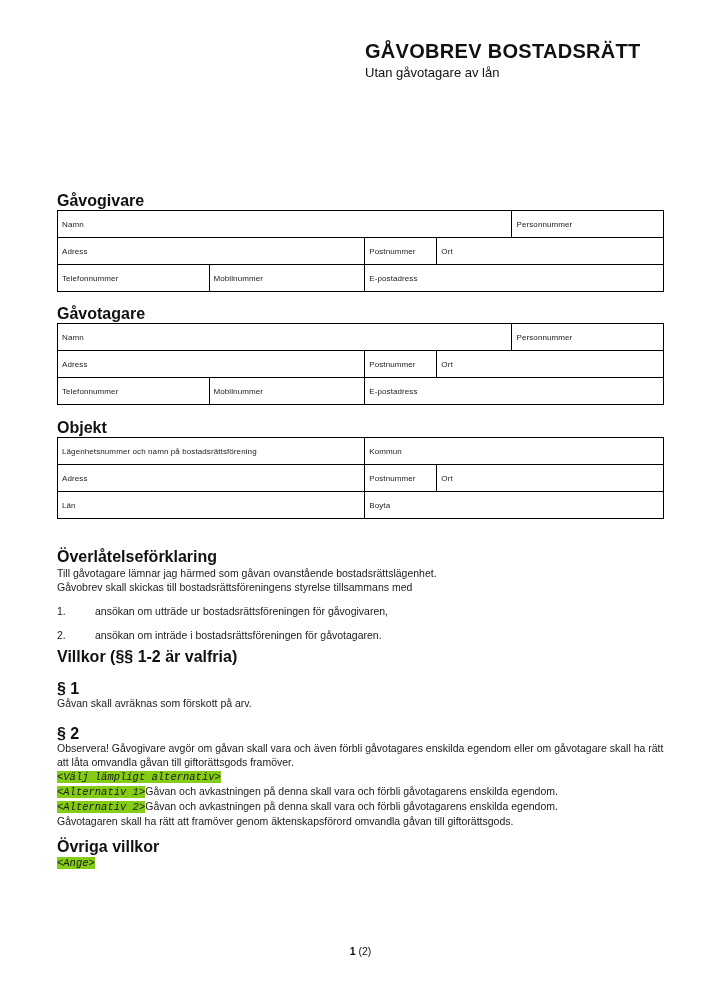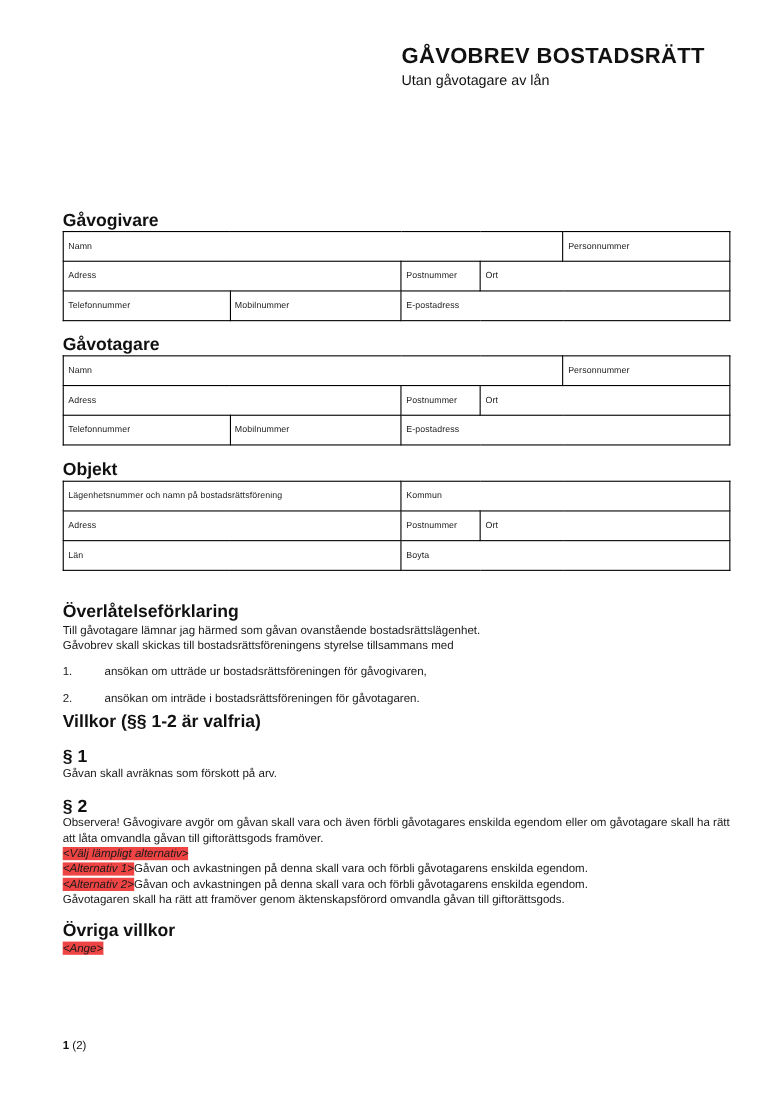--- a/index.html
+++ b/index.html
@@ -21,23 +21,23 @@
     border:1px solid #000; height:27px; vertical-align:top;
     padding:2px 12px 0 4px; background:#fff;
   }
   .lbl { font-size:8px; color:#222; letter-spacing:0.1px; white-space:nowrap; }
   col.cA { width:25%; } col.cB { width:25.7%; } col.cC { width:11.9%; }
   col.cD { width:12.4%; } col.cE { width:25%; }
 
   .bt { font-size:10.5px; line-height:14px; color:#1a1a1a; }
   .list-row { display:flex; margin-top:10px; }
   .list-num { width:38px; flex:0 0 38px; }
-  .hl { background:#ef4444; }
+  .hl { background:#84cc16;font-family:Liberation Mono, monospace; }
   .it { font-style:italic; }
-  .pagenum { left:57px; top:945px; width:607px; text-align:left; font-size:10.5px; color:#111; }
+  .pagenum { left:57px; top:945px; width:607px; text-align:center; font-size:10.5px; color:#111; }
   .b { font-weight:bold; }
 </style>
 </head>
 <body>
 
 <div class="page">
 
   <div class="abs header-block">
     <div class="title">GÅVOBREV BOSTADSRÄTT</div>
     <div class="subtitle">Utan gåvotagare av lån</div>

